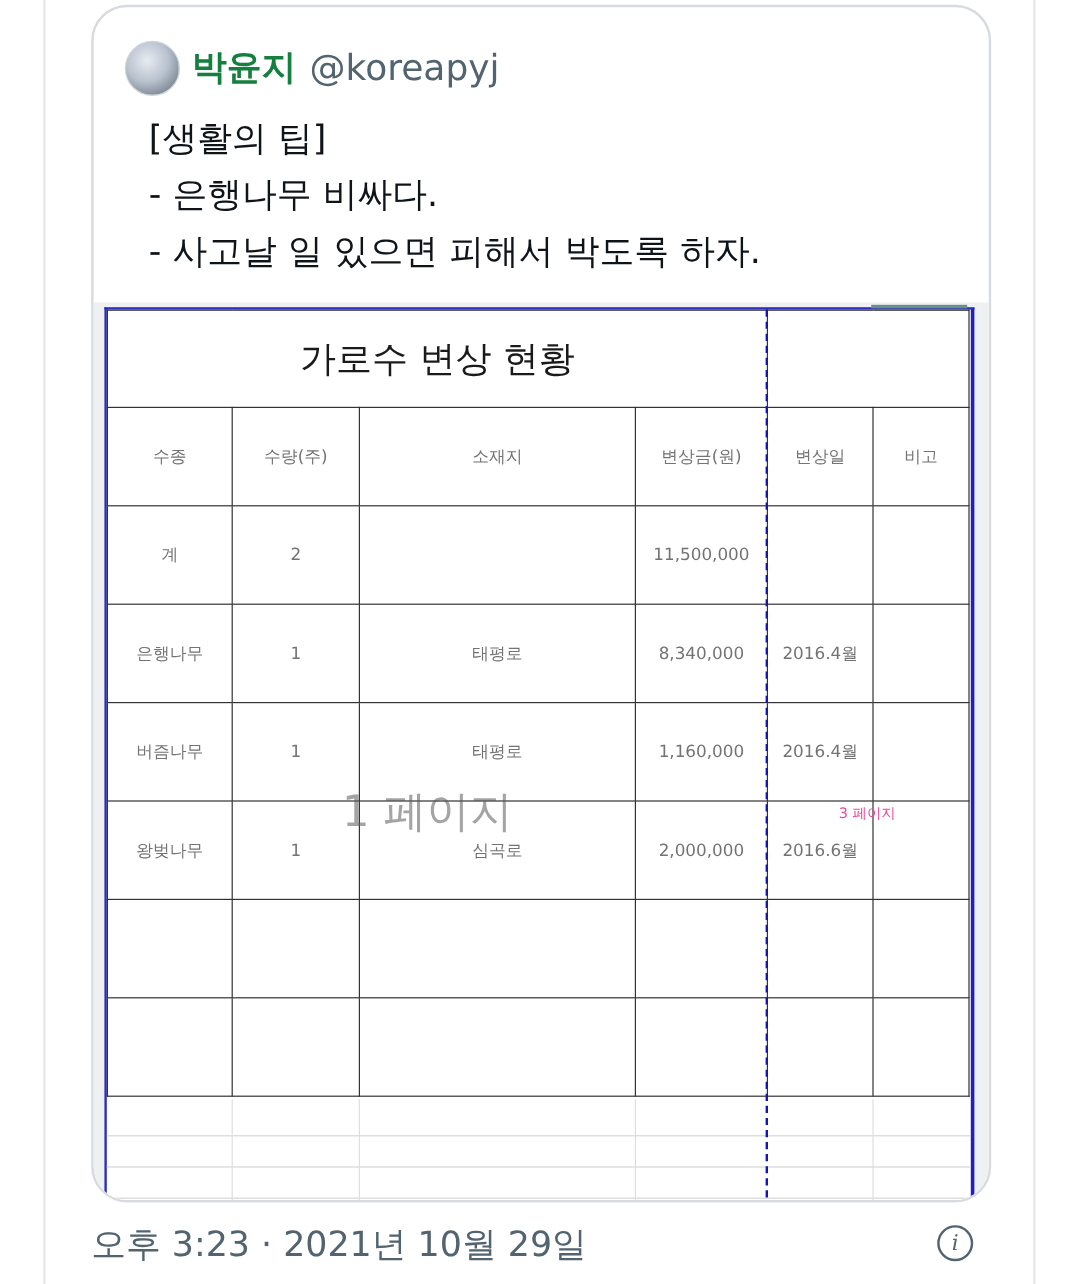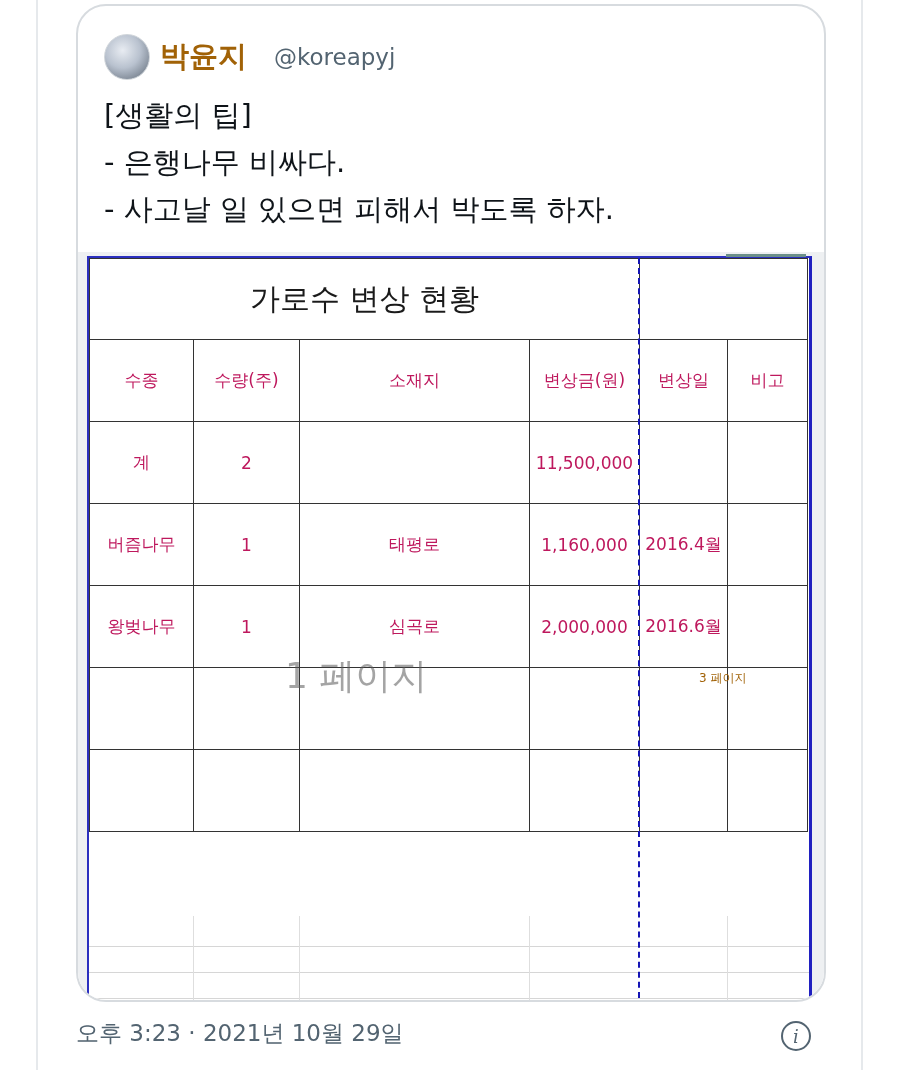--- a/index.html
+++ b/index.html
@@ -13,63 +13,63 @@
   .card {
     position: absolute; left: 76px; top: 4px; width: 746px; height: 994px;
     border: 2px solid #d7dbdf; border-radius: 30px; overflow: hidden; background: #fff;
   }
   .author { position: absolute; left: 26px; top: 28px; display: flex; align-items: center; height: 46px; }
   .avatar {
     width: 44px; height: 44px; border-radius: 50%;
     background: radial-gradient(circle at 40% 35%, #e8ecf2 0%, #b9c2cf 45%, #7d8794 80%, #5e6772 100%);
     border: 1px solid #d0d5da; margin-right: 10px;
   }
-  .author-name { font-size: 29px; font-weight: bold; color: #a16207; margin-right: 27px; }
-  .author-handle { font-size: 23px; color: #536471; }
+  .author-name { font-size: 29px; font-weight: bold; color: #15803d; margin-right: 11px; }
+  .author-handle { font-size: 30px; color: #536471; }
 
   .tweet-text { position: absolute; left: 26px; top: 86px; font-size: 29px; line-height: 47px; color: #0f1419; }
-  .tweet-text div { white-space: nowrap; }
+  .tweet-text div { white-space: nowrap; margin-left: 20px; }
 
   .sheet {
     position: absolute; left: 0; top: 246px; width: 842px; height: 748px;
     background: #eef0f2; overflow: hidden;
   }
   .sheet-inner {
     position: absolute; left: 9px; top: 4px; width: 720px; height: 760px; background: #fff;
     border-left: 2px solid #2b2fbf; border-top: 2px solid #2b2fbf; border-right: 3px solid #2020c0;
   }
   .scroll-gray { position: absolute; right: 0; top: 4px; width: 14px; height: 748px; background: #a6a6a6; }
   .teal-mark { position: absolute; left: 648px; top: 2px; width: 80px; height: 3px; background: #6b8f8a; }
 
   table.grid { position: absolute; left: 0; top: 0; border-collapse: collapse; table-layout: fixed; }
   table.grid td {
     border: 1px solid #333; text-align: center; vertical-align: middle;
-    font-family: "DejaVu Sans", sans-serif; font-size: 17px; color: #be185d; padding: 0;
+    font-family: "DejaVu Sans", sans-serif; font-size: 14px; color: #737373; padding: 0;
   }
   table.grid td.title { font-size: 30px; color: #1a1a1a; }
   table.grid tr.r82 td { height: 81px; }
   table.grid tr.rtitle td { height: 80px; }
 
   .gridline { position: absolute; left: 0; width: 720px; height: 1px; background: #d6d6d6; }
   .vgrid { position: absolute; top: 658px; width: 1px; height: 100px; background: #dedede; }
 
   .page-break {
     position: absolute; left: 549px; top: 0; width: 0; height: 760px;
     border-left: 2px dashed #1515b5;
   }
   .watermark-1 {
     position: absolute; left: 196px; top: 394px; font-size: 36px; color: rgba(90,90,90,0.55);
     font-family: "DejaVu Sans", sans-serif; white-space: nowrap;
   }
   .watermark-3 {
-    position: absolute; left: 610px; top: 412px; font-size: 12px; color: #a16207;
+    position: absolute; left: 610px; top: 412px; font-size: 12px; color: #ec4899;
     font-family: "DejaVu Sans", sans-serif; white-space: nowrap;
   }
 
-  .timestamp { position: absolute; left: 76px; top: 1018px; font-size: 23px; color: #536471; white-space: nowrap; }
+  .timestamp { position: absolute; left: 76px; top: 1018px; font-size: 29px; color: #536471; white-space: nowrap; }
   .info-icon {
     position: absolute; left: 781px; top: 1021px; width: 30px; height: 30px;
     border: 2px solid #536471; border-radius: 50%; box-sizing: border-box;
     display: flex; align-items: center; justify-content: center;
     font-family: "DejaVu Serif", serif; font-size: 18px; color: #536471; font-style: italic;
   }
 </style>
 </head>
 <body>
 
@@ -115,20 +115,28 @@
         </tr>
         <tr class="r82">
           <td>계</td>
           <td>2</td>
           <td></td>
           <td>11,500,000</td>
           <td></td>
           <td></td>
         </tr>
         <tr class="r82">
+          <td>은행나무</td>
+          <td>1</td>
+          <td>태평로</td>
+          <td>8,340,000</td>
+          <td>2016.4월</td>
+          <td></td>
+        </tr>
+        <tr class="r82">
           <td>버즘나무</td>
           <td>1</td>
           <td>태평로</td>
           <td>1,160,000</td>
           <td>2016.4월</td>
           <td></td>
         </tr>
         <tr class="r82">
           <td>왕벚나무</td>
           <td>1</td>

